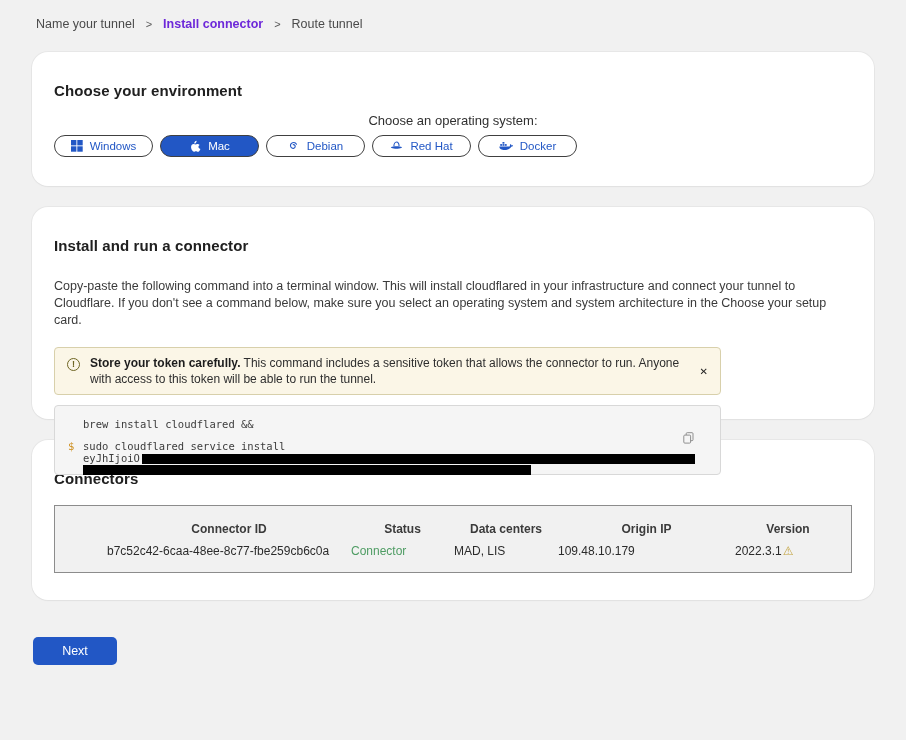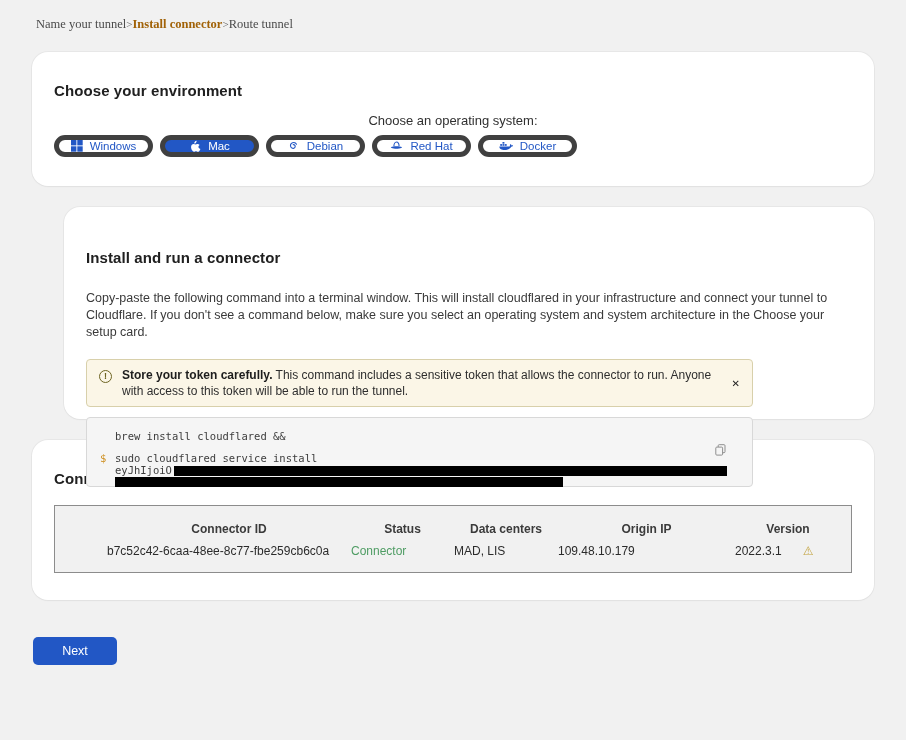--- a/index.html
+++ b/index.html
@@ -6,38 +6,38 @@
   html,body { margin:0; padding:0; }
   body {
     width:906px; height:740px; overflow:hidden;
     background:#f1f1f1;
     font-family:"Liberation Sans", sans-serif;
     color:#313131;
   }
   .page { padding:0 32px; }
 
   
-  .breadcrumb { display:flex; align-items:center; padding:24px 4px 0 4px; font-size:12.5px; color:#4a4a4a; height:16px;font-family:Liberation Serif, serif; }
+  .breadcrumb { display:flex; align-items:center; gap:11px; padding:24px 4px 0 4px; font-size:12.5px; color:#4a4a4a; height:16px; }
   .crumb { cursor:pointer; }
-  .crumb.active { font-weight:bold; color:#a16207;text-align:center; }
+  .crumb.active { font-weight:bold; color:#6d28d9;text-align:center; }
   .sep { color:#5a5a5a; font-size:11px; }
 
   
   .card { background:#fff; border-radius:16px; box-shadow:0 0 0 1px rgba(0,0,0,0.04), 0 1px 2px rgba(0,0,0,0.03); }
   .card-1 { margin-top:28px; padding:30px 22px 17px 22px; height:134px; }
-  .card-2 { margin-top:21px; padding:42px 22px 19px 22px; height:212px;margin-left:32px; }
+  .card-2 { margin-top:21px; padding:30px 22px 19px 22px; height:212px; }
   .card-3 { margin-top:21px; padding:30px 22px 26px 22px; height:160px; }
   .card-title { margin:0; font-size:15px; font-weight:bold; color:#202020; letter-spacing:.1px; }
 
   
   .os-label { margin-top:14px; font-size:13px; color:#303030;text-align:center; }
   .os-row { display:flex; gap:7px; margin-top:7px; }
   .os-btn {
     width:99px; height:22px; display:flex; align-items:center; justify-content:center; gap:7px;
-    border:5px solid #404040; border-radius:11px; background:#fff; color:#2257c5;
+    border:1px solid #404040; border-radius:11px; background:#fff; color:#2257c5;
     font-size:11.5px; font-family:inherit; cursor:pointer; padding:0;
   }
   .os-btn.selected { background:#2257c5; color:#fff; }
   .os-btn svg { display:block; }
 
   
   .desc { margin:24px 0 0 0; font-size:12.5px; line-height:17px; color:#3a3a3a; max-width:796px; }
   .banner {
     position:relative; width:667px; margin-top:18px; min-height:46px;
     background:#fbf6e7; border:1px solid #d8d0ab; border-radius:4px;
@@ -64,21 +64,21 @@
   .redact-1 { width:553px; margin-left:2px; }
   .redact-2 { width:448px; }
   .copy-btn { position:absolute; top:24px; right:24px; background:none; border:none; padding:2px; cursor:pointer; }
 
   
   .conn-table { margin-top:18px; background:#f1f1f1; border:1px solid #8c8c8c; height:68px; padding:16px 10px 0 52px; }
   .trow { display:grid; grid-template-columns:244px 103px 104px 177px 1fr; font-size:12px; align-items:center; }
   .thead { font-weight:bold; color:#3b3b3b;text-align:center; }
   .tdata { margin-top:8px; color:#2b2b2b; }
   .status-connected { color:#4e9c63; }
-  .version-cell { display:flex; align-items:center; gap:21px; }
+  .version-cell { display:flex; align-items:center; gap:1px; }
   .warn-tri { color:#c2a23c; font-size:12px; line-height:12px; }
 
   
   .next-btn {
     margin:37px 0 0 1px; width:84px; height:28px;
     background:#2257c5; color:#fff; border:none; border-radius:5px;
     font-size:12.5px; font-family:inherit; cursor:pointer;
   }
 </style>
 </head>

